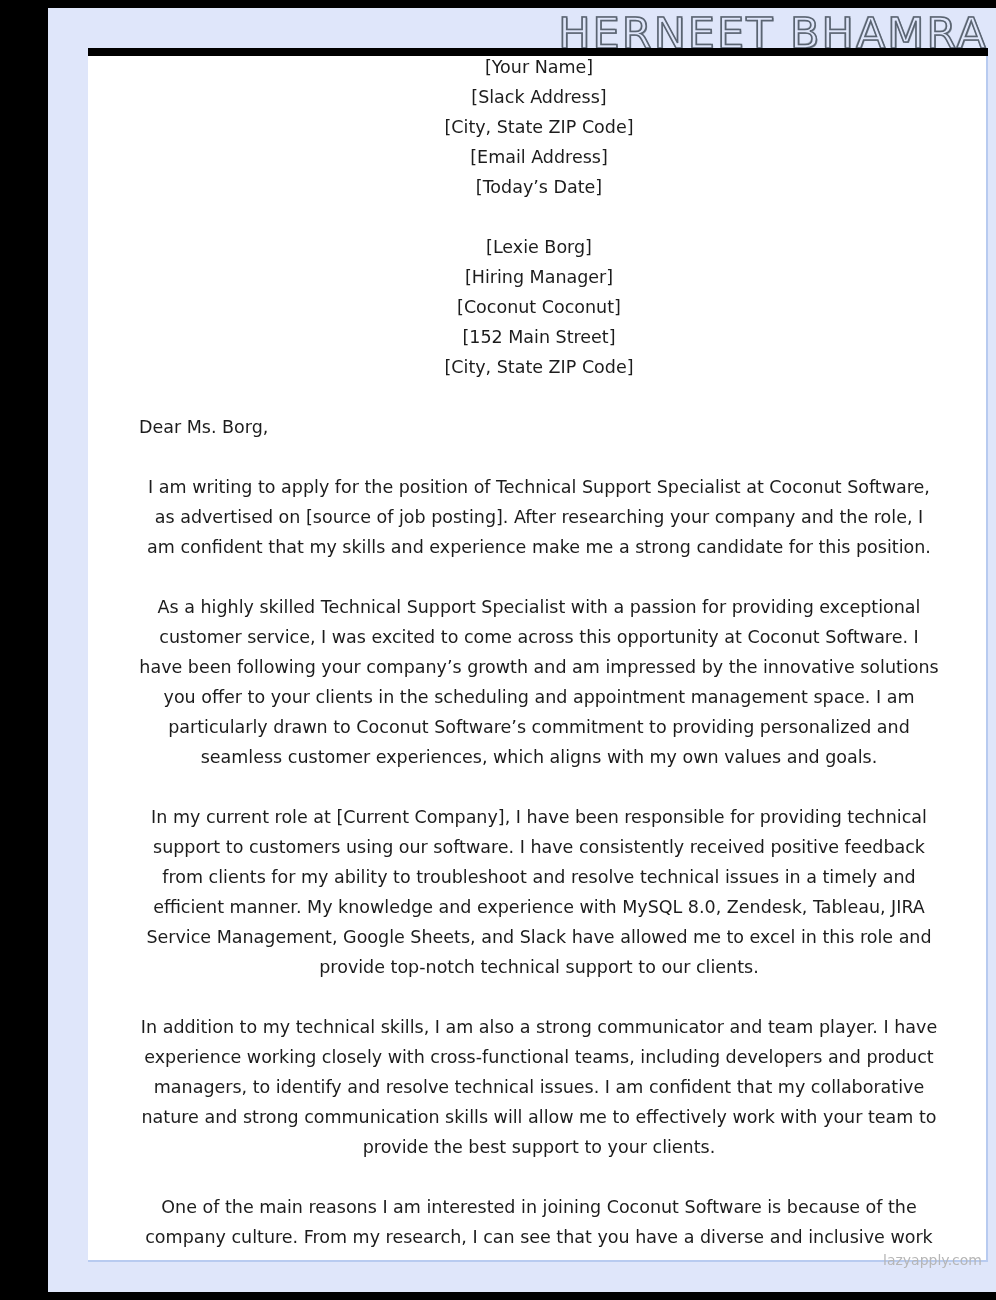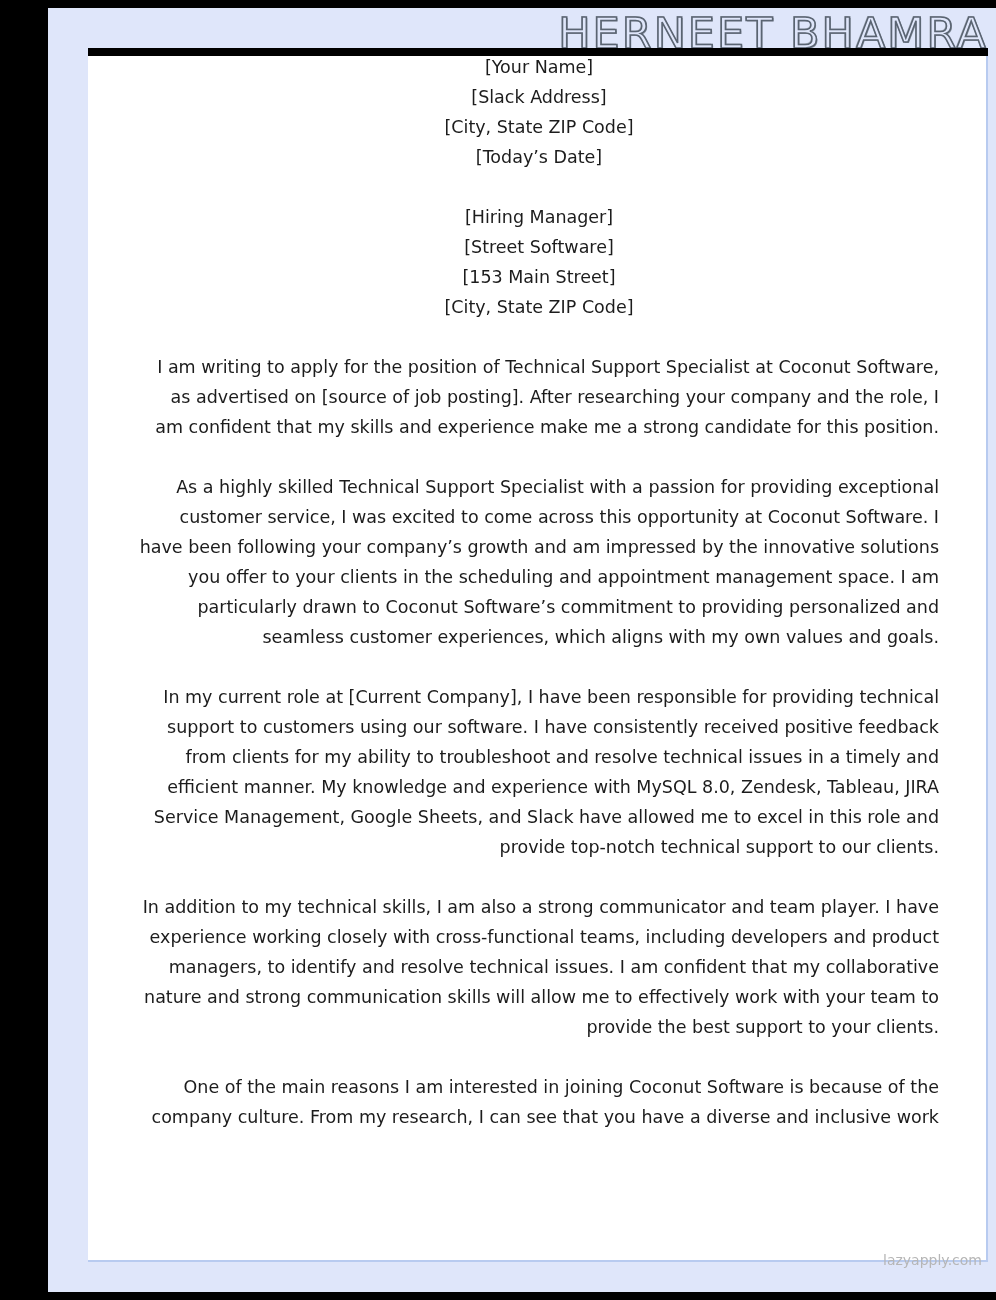--- a/index.html
+++ b/index.html
@@ -102,21 +102,21 @@
   .addr-line {
     display: block;
     white-space: nowrap;
     text-align: center;
   }
   .salutation {
     margin: 0 0 30px 0;
   }
   .para {
     margin: 0 0 30px 0;
-    text-align: right;
+    text-align: center;
   }
 
   
   #watermark {
     position: absolute;
     left: 835px;
     top: 1244px;
     font-family: "DejaVu Sans", sans-serif;
     font-size: 14px;
     color: #b6b6b6;
@@ -137,30 +137,33 @@
     <div id="header-rule"></div>
 
     <div id="page"></div>
 
     <div id="letter">
 
       <div class="addr-block">
         <span class="addr-line">[Your Name]</span>
         <span class="addr-line">[Slack Address]</span>
         <span class="addr-line">[City, State ZIP Code]</span>
+        <span class="addr-line">[Email Address]</span>
         <span class="addr-line">[Today’s Date]</span>
       </div>
 
       <div class="addr-block">
+        <span class="addr-line">[Lexie Borg]</span>
         <span class="addr-line">[Hiring Manager]</span>
-        <span class="addr-line">[Street Software]</span>
-        <span class="addr-line">[153 Main Street]</span>
+        <span class="addr-line">[Coconut Coconut]</span>
+        <span class="addr-line">[152 Main Street]</span>
         <span class="addr-line">[City, State ZIP Code]</span>
       </div>
 
+      <p class="salutation">Dear Ms. Borg,</p>
 
       <p class="para">I am writing to apply for the position of Technical Support Specialist at Coconut Software, as advertised on [source of job posting]. After researching your company and the role, I am confident that my skills and experience make me a strong candidate for this position.</p>
       <p class="para">As a highly skilled Technical Support Specialist with a passion for providing exceptional customer service, I was excited to come across this opportunity at Coconut Software. I have been following your company’s growth and am impressed by the innovative solutions you offer to your clients in the scheduling and appointment management space. I am particularly drawn to Coconut Software’s commitment to providing personalized and seamless customer experiences, which aligns with my own values and goals.</p>
       <p class="para">In my current role at [Current Company], I have been responsible for providing technical support to customers using our software. I have consistently received positive feedback from clients for my ability to troubleshoot and resolve technical issues in a timely and efficient manner. My knowledge and experience with MySQL 8.0, Zendesk, Tableau, JIRA Service Management, Google Sheets, and Slack have allowed me to excel in this role and provide top-notch technical support to our clients.</p>
       <p class="para">In addition to my technical skills, I am also a strong communicator and team player. I have experience working closely with cross-functional teams, including developers and product managers, to identify and resolve technical issues. I am confident that my collaborative nature and strong communication skills will allow me to effectively work with your team to provide the best support to your clients.</p>
       <p class="para">One of the main reasons I am interested in joining Coconut Software is because of the company culture. From my research, I can see that you have a diverse and inclusive work</p>
 
     </div>
 
     <div id="watermark">lazyapply.com</div>

